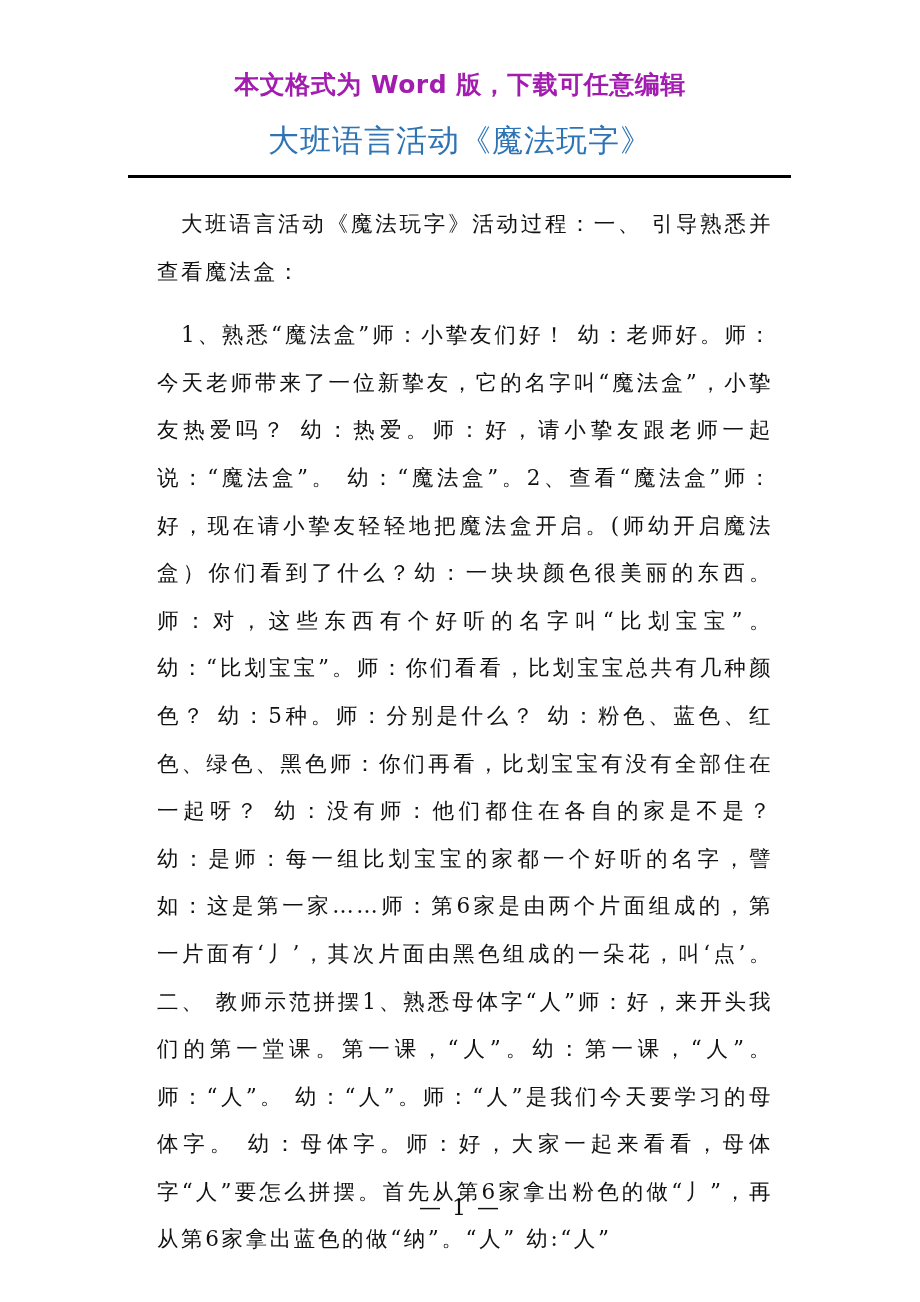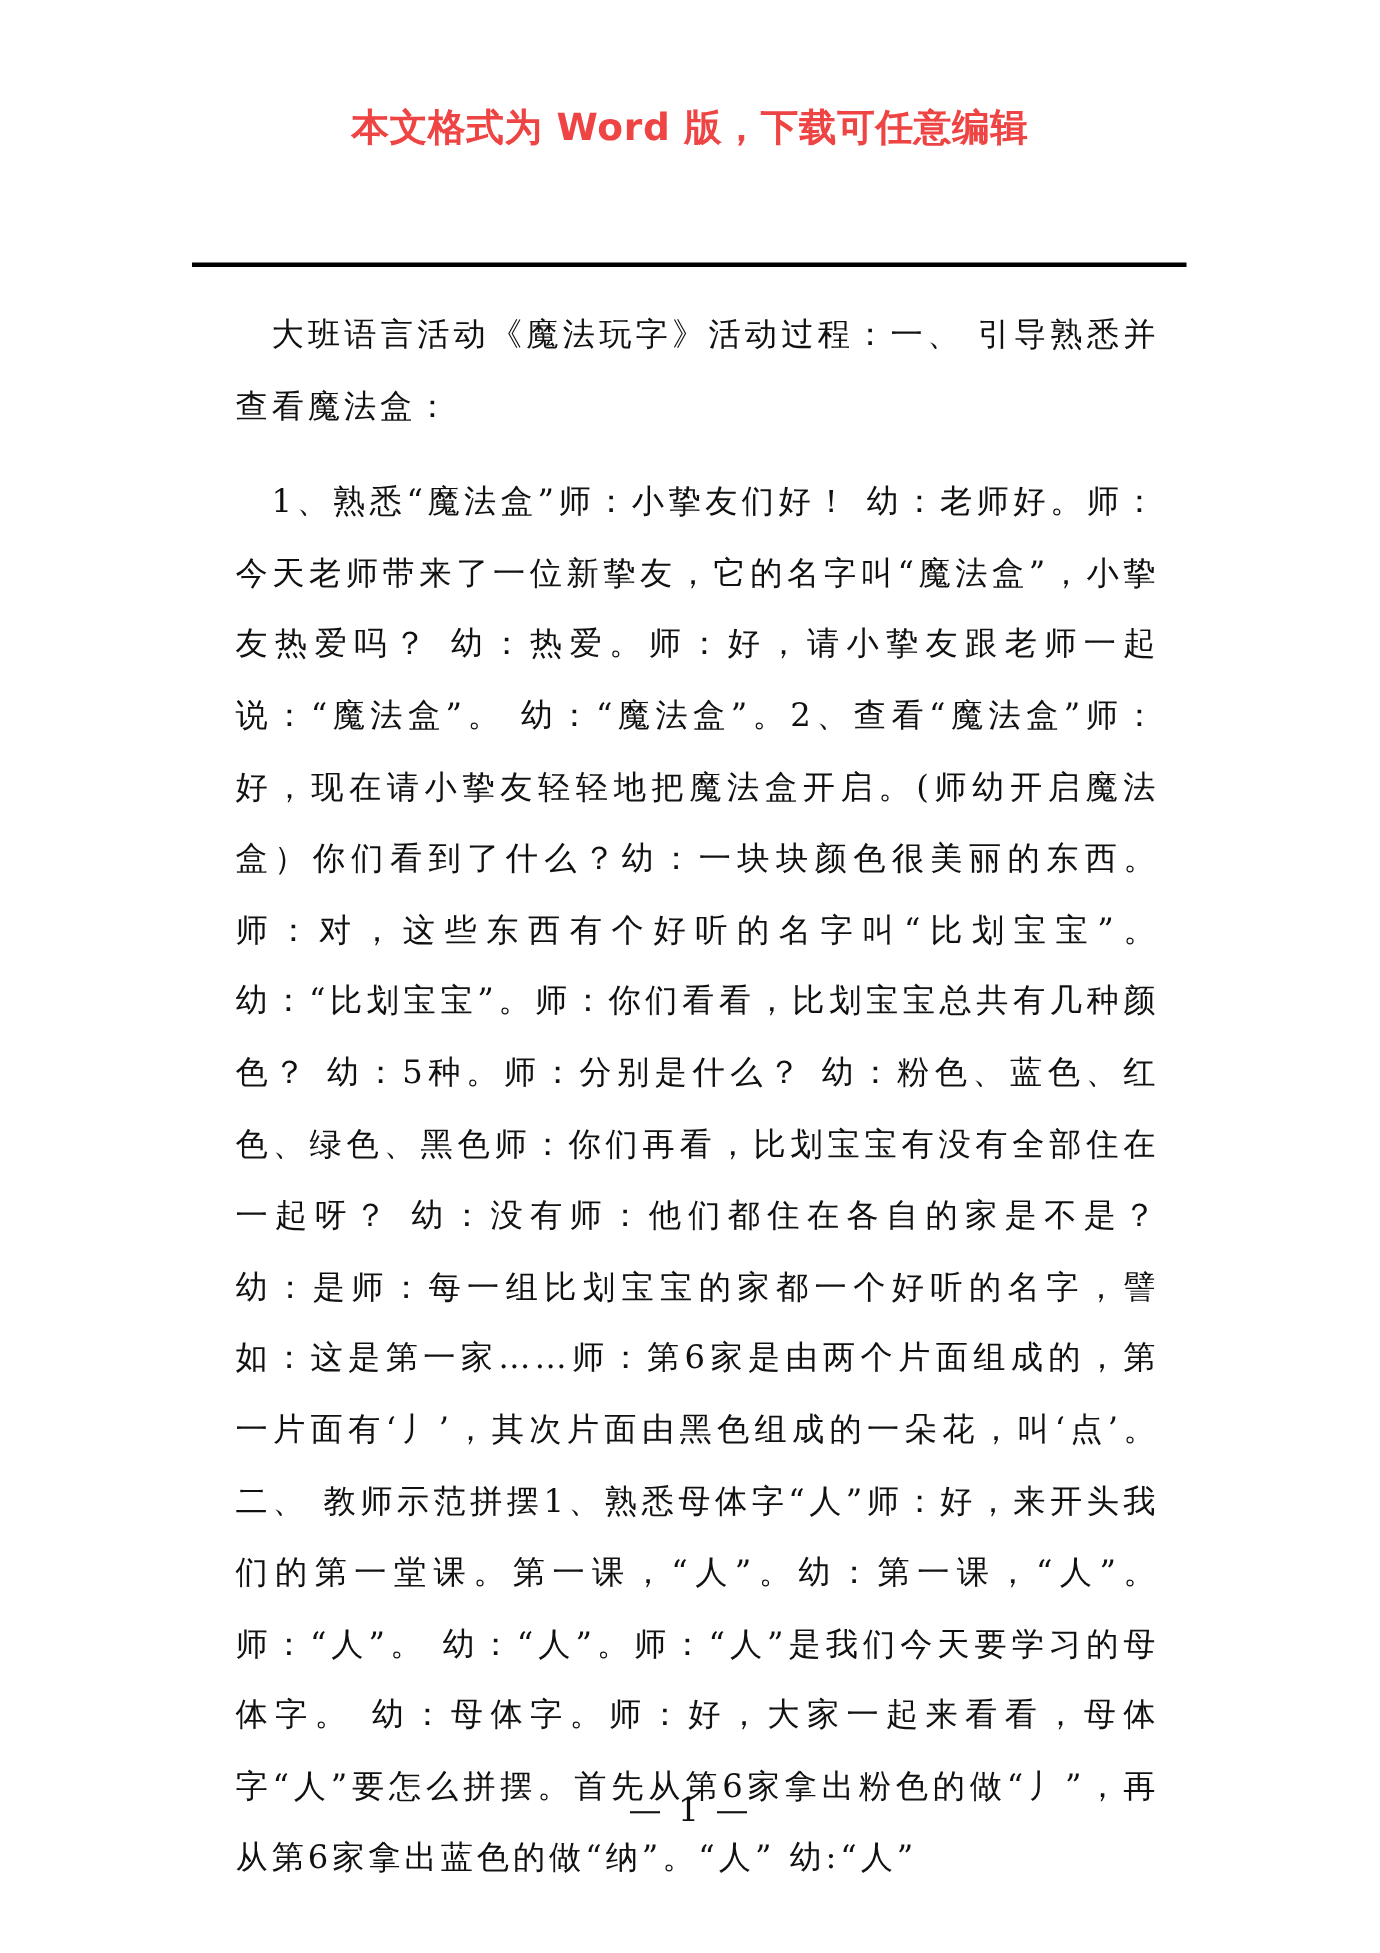--- a/index.html
+++ b/index.html
@@ -24,21 +24,21 @@
     .notice {
       position: absolute;
       top: 68px;
       left: 0;
       width: 920px;
       text-align: center;
       font-family: "DejaVu Sans", "Liberation Sans", sans-serif;
       font-weight: bold;
       font-size: 25px;
       line-height: 34px;
-      color: #ef4444;
+      color: #a21caf;
       letter-spacing: 0.5px;
     }
     .title {
       position: absolute;
       top: 119px;
       left: 0;
       width: 920px;
       text-align: center;
       font-family: "DejaVu Sans", "Liberation Sans", sans-serif;
       font-size: 31px;
@@ -79,19 +79,20 @@
       line-height: 30px;
       color: #111111;
       letter-spacing: 2px;
     }
   </style>
 </head>
 <body>
 
 <div class="page">
   <div class="notice">本文格式为 Word 版，下载可任意编辑</div>
+  <div class="title">大班语言活动《魔法玩字》</div>
   <div class="rule"></div>
   <div class="body-text">
     <p>大班语言活动《魔法玩字》活动过程：一、 引导熟悉并查看魔法盒：</p>
     <p>1、熟悉“魔法盒”师：小挚友们好！ 幼：老师好。师：今天老师带来了一位新挚友，它的名字叫“魔法盒”，小挚友热爱吗？ 幼：热爱。师：好，请小挚友跟老师一起说：“魔法盒”。 幼：“魔法盒”。2、查看“魔法盒”师：好，现在请小挚友轻轻地把魔法盒开启。(师幼开启魔法盒）你们看到了什么？幼：一块块颜色很美丽的东西。师：对，这些东西有个好听的名字叫“比划宝宝”。 幼：“比划宝宝”。师：你们看看，比划宝宝总共有几种颜色？ 幼：5种。师：分别是什么？ 幼：粉色、蓝色、红色、绿色、黑色师：你们再看，比划宝宝有没有全部住在一起呀？ 幼：没有师：他们都住在各自的家是不是？ 幼：是师：每一组比划宝宝的家都一个好听的名字，譬如：这是第一家……师：第6家是由两个片面组成的，第一片面有‘丿’，其次片面由黑色组成的一朵花，叫‘点’。二、 教师示范拼摆1、熟悉母体字“人”师：好，来开头我们的第一堂课。第一课，“人”。幼：第一课，“人”。师：“人”。 幼：“人”。师：“人”是我们今天要学习的母体字。 幼：母体字。师：好，大家一起来看看，母体字“人”要怎么拼摆。首先从第6家拿出粉色的做“丿”，再从第6家拿出蓝色的做“纳”。“人” 幼:“人”</p>
   </div>
   <div class="page-number">— 1 —</div>
 </div>
 
 </body></html>

